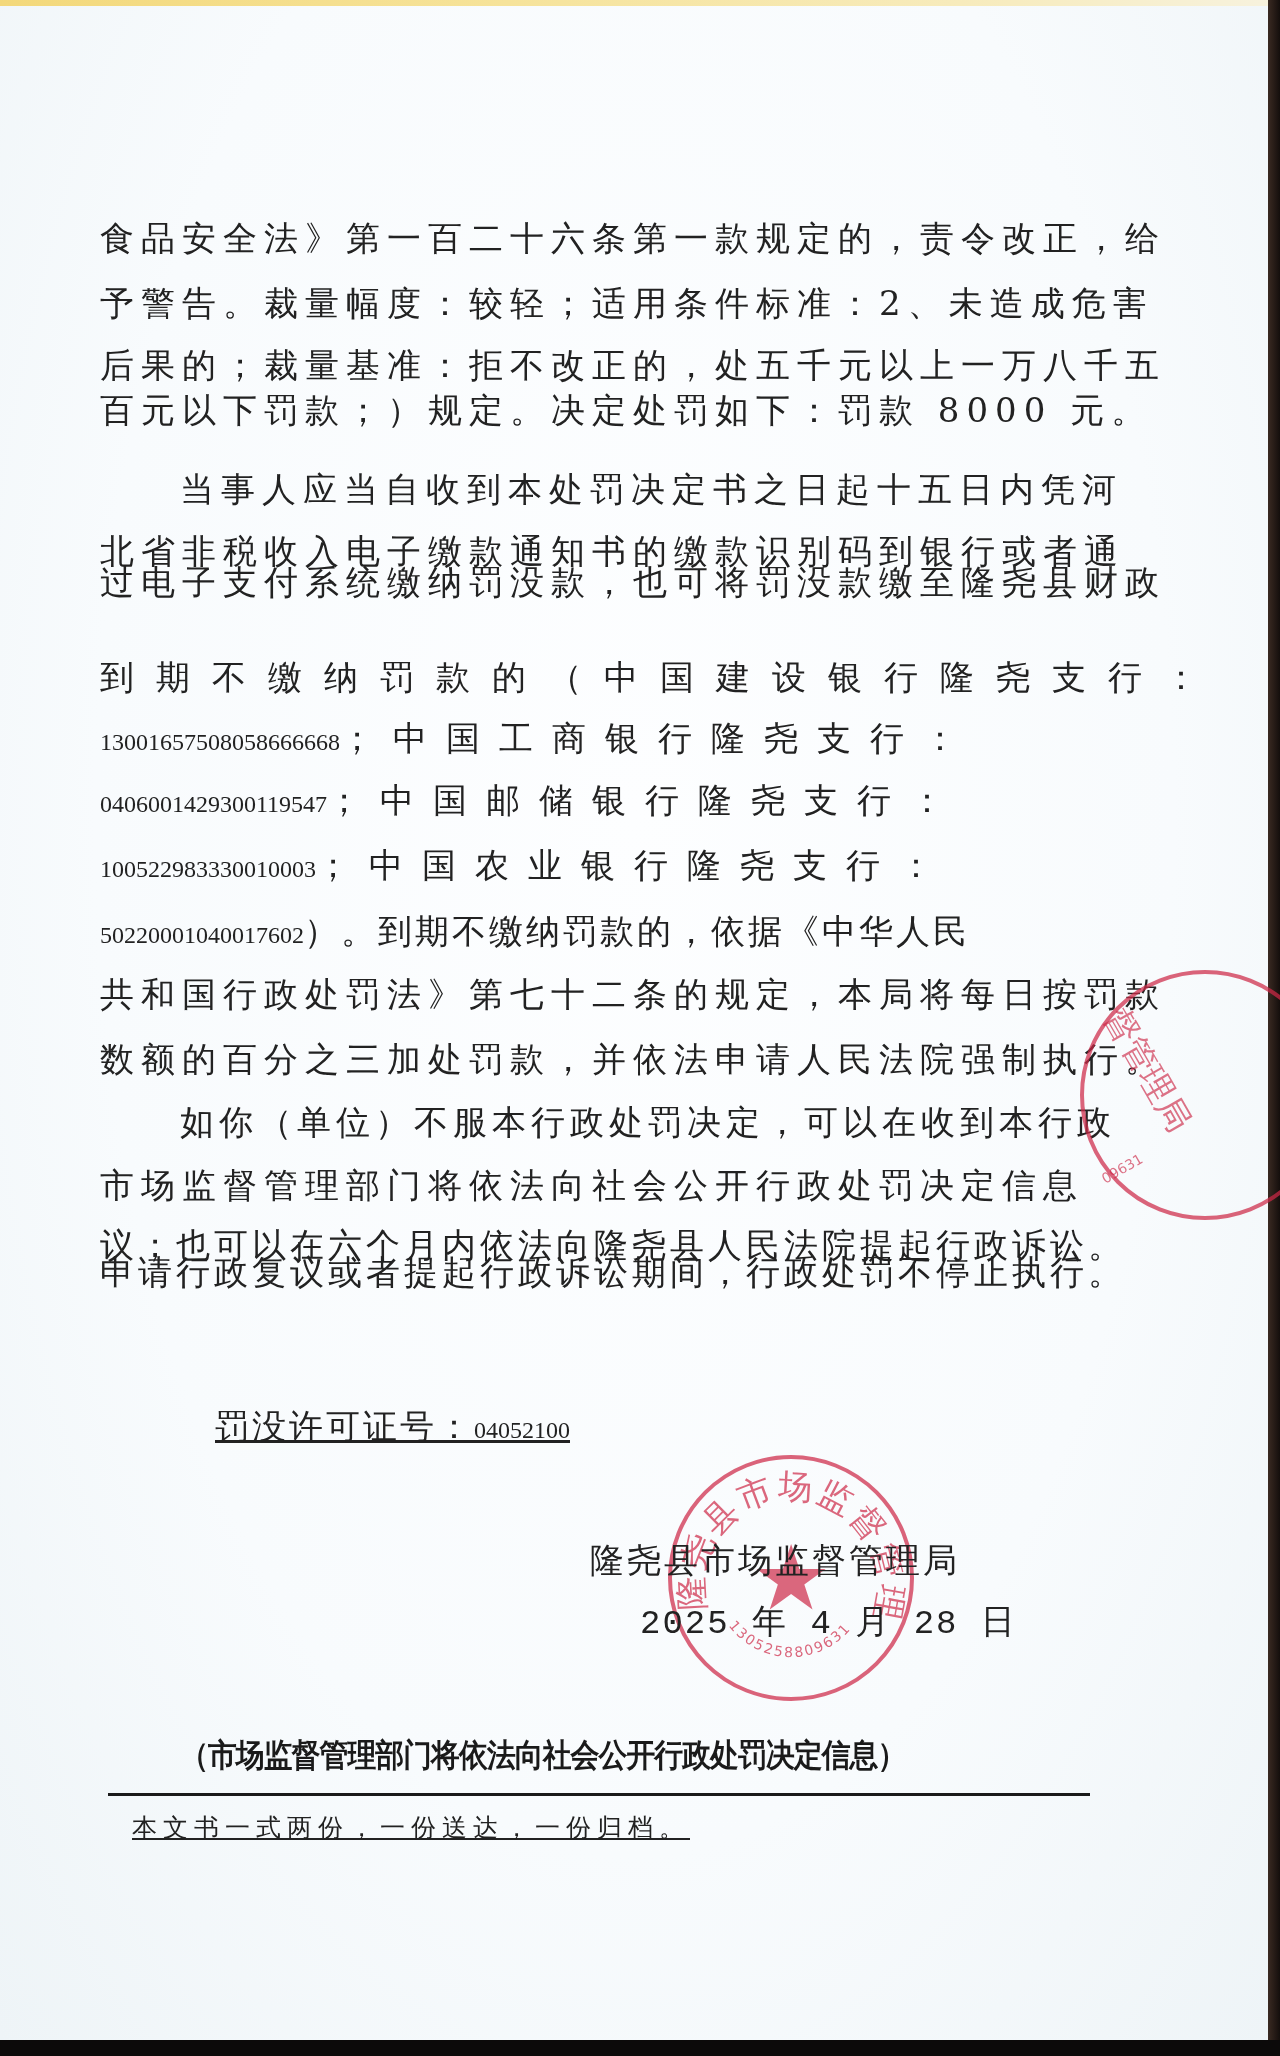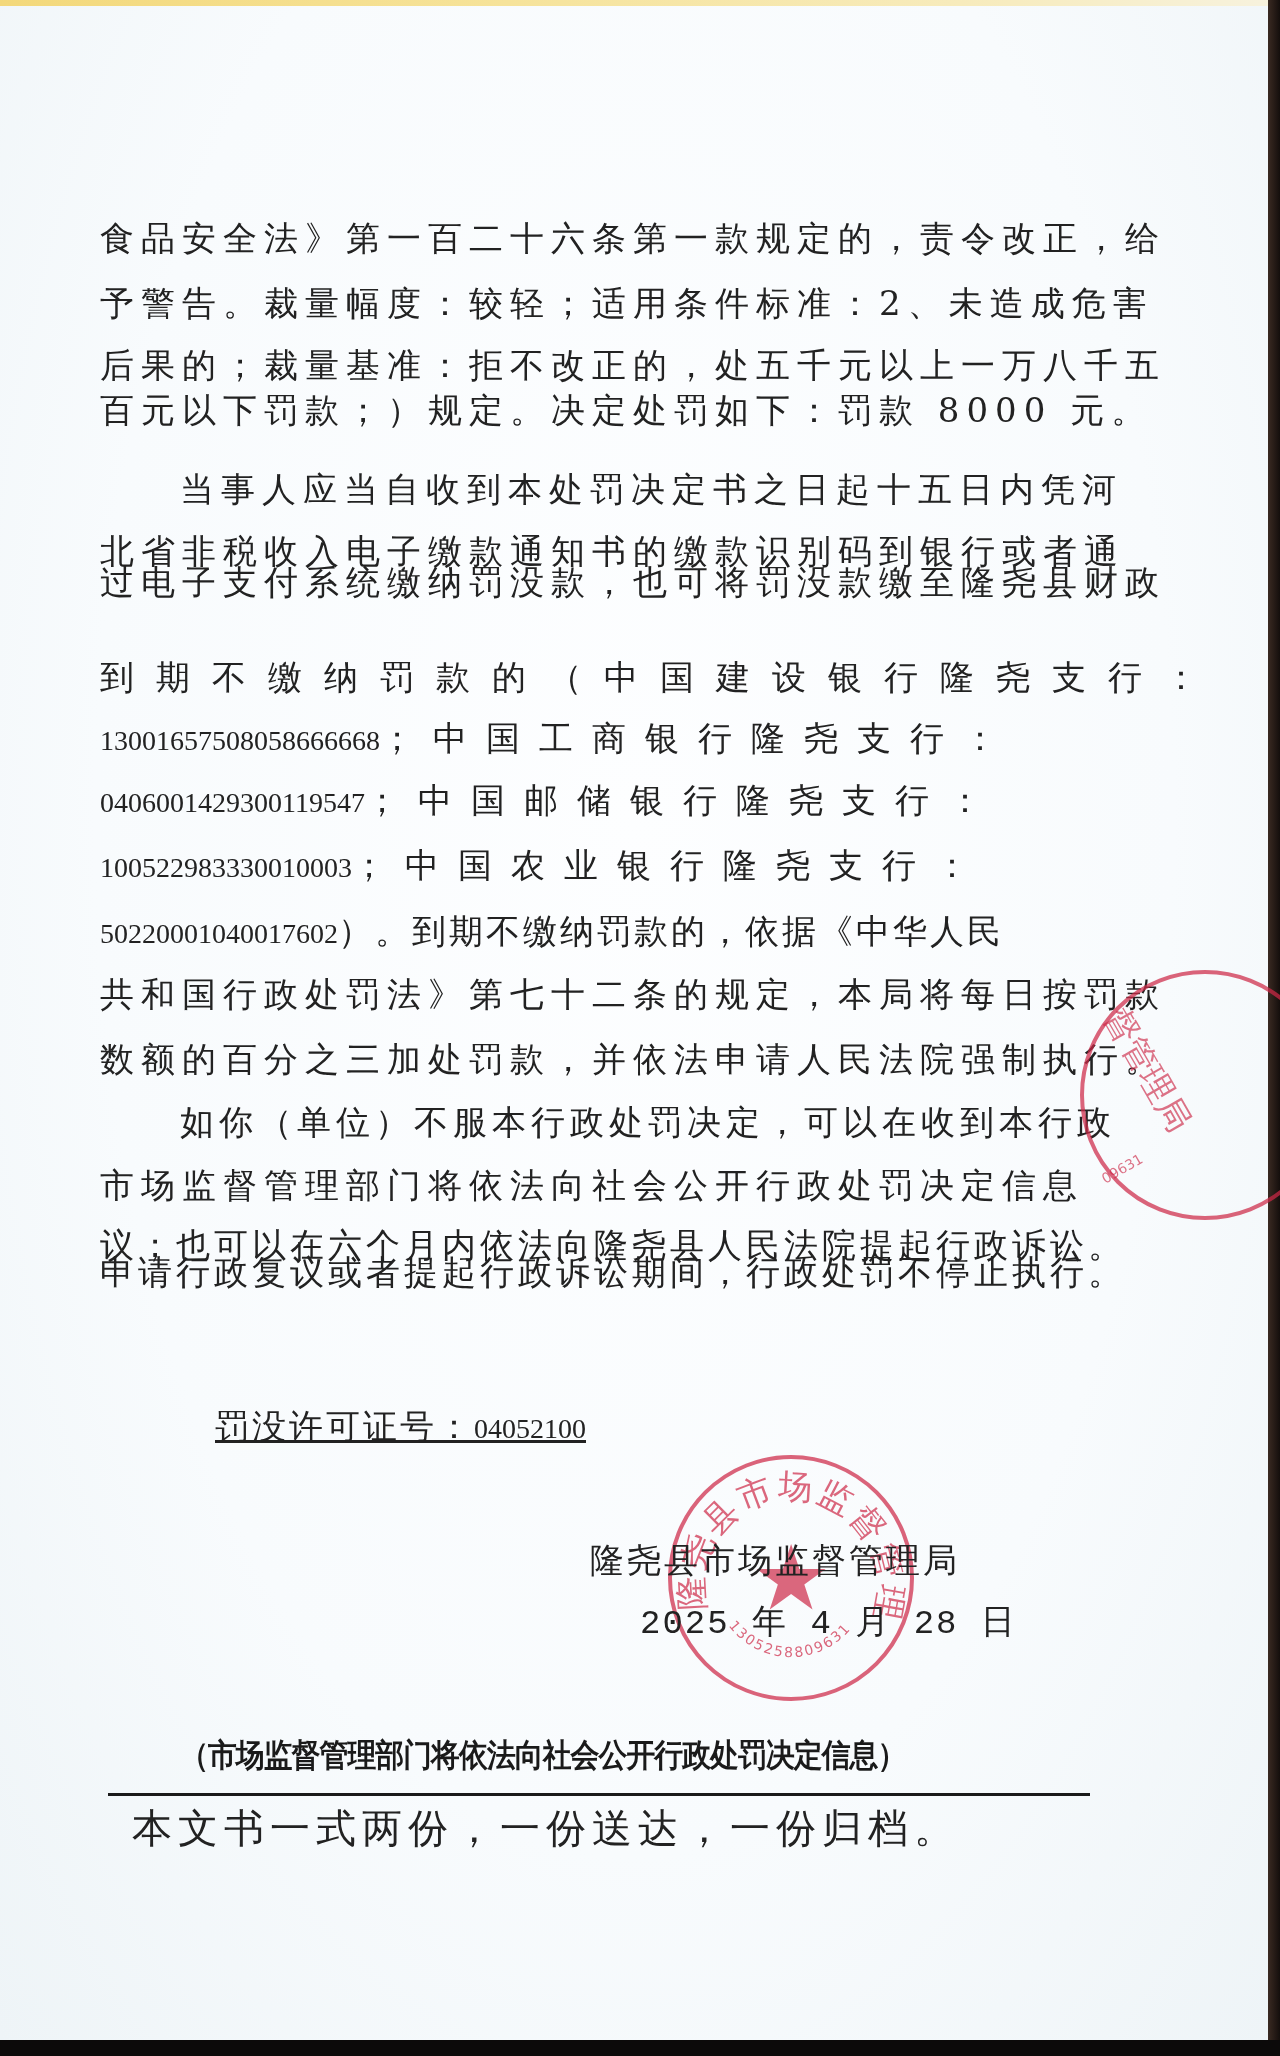--- a/index.html
+++ b/index.html
@@ -34,41 +34,41 @@
     .line {
       position: absolute;
       left: 100px;
       white-space: nowrap;
       font-size: 34px;
       line-height: 40px;
       letter-spacing: 7px;
       color: #222;
     }
     .indent { left: 180px; }
-    .num { letter-spacing: 0px; font-family: "Liberation Serif", serif; font-size: 28px; }
+    .num { letter-spacing: 0px; font-family: "Liberation Serif", serif; font-size: 24px; }
     .spread { letter-spacing: 22px; }
     .wide { letter-spacing: 19px; text-align: right; }
     .permit { left: 215px; text-decoration: underline; }
     .org { left: 590px; letter-spacing: 3px; }
     .date { left: 640px; letter-spacing: 2px; font-family: Liberation Mono, monospace; }
     .notice {
       position: absolute; left: 180px; top: 1735px;
       font-family: "DejaVu Sans", sans-serif;
       font-size: 32px; line-height: 40px; letter-spacing: -1px;
       font-weight: bold; color: #1a1a1a; white-space: nowrap;
       transform: scaleX(0.9); transform-origin: left center;
     }
     .rule {
       position: absolute; left: 108px; top: 1793px; width: 982px; height: 3px;
       background: #1a1a1a;
     }
     .final {
       position: absolute; left: 132px; top: 1808px;
-      font-size: 40px; line-height: 40px; letter-spacing: 6px;
-      color: #222; white-space: nowrap;
+      font-size: 25px; line-height: 40px; letter-spacing: 6px;
+      color: #222; white-space: nowrap; text-decoration: underline;
     }
     
     .stamp {
       position: absolute;
       border-radius: 50%;
       border: 4px solid rgba(205, 40, 70, 0.72);
       box-sizing: border-box;
     }
     .stamp-main {
       left: 668px; top: 1455px; width: 246px; height: 246px;

